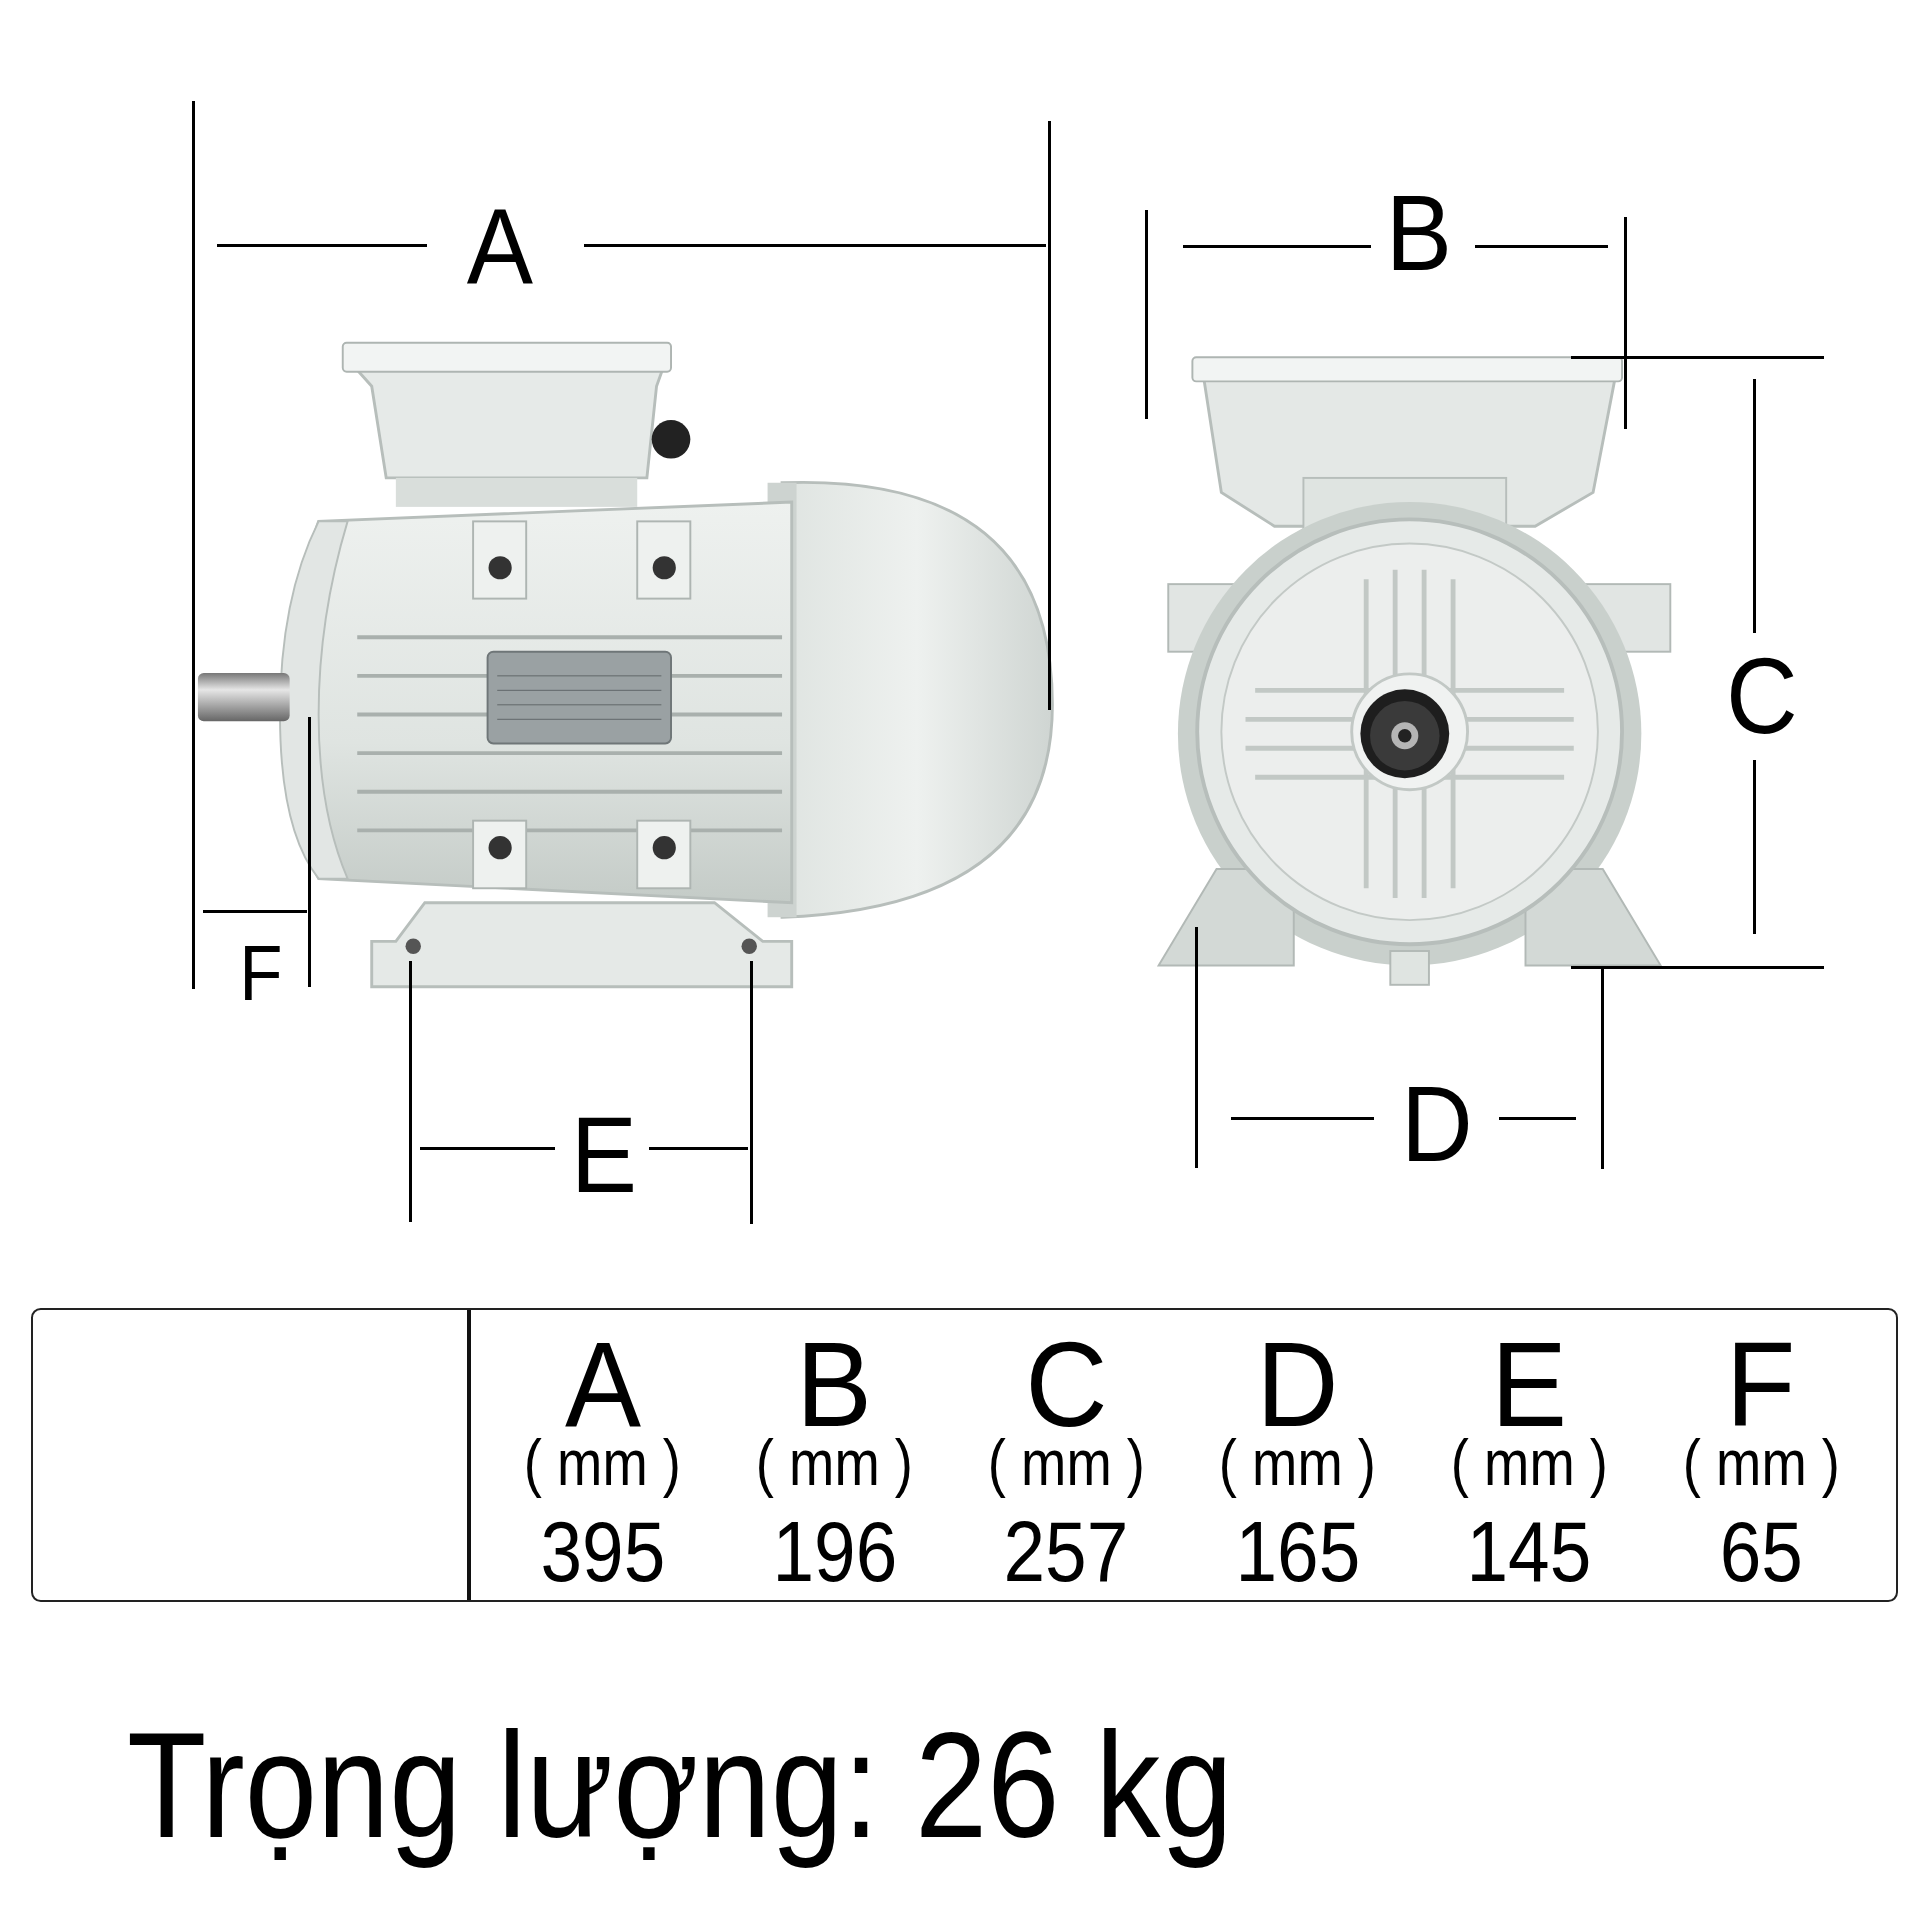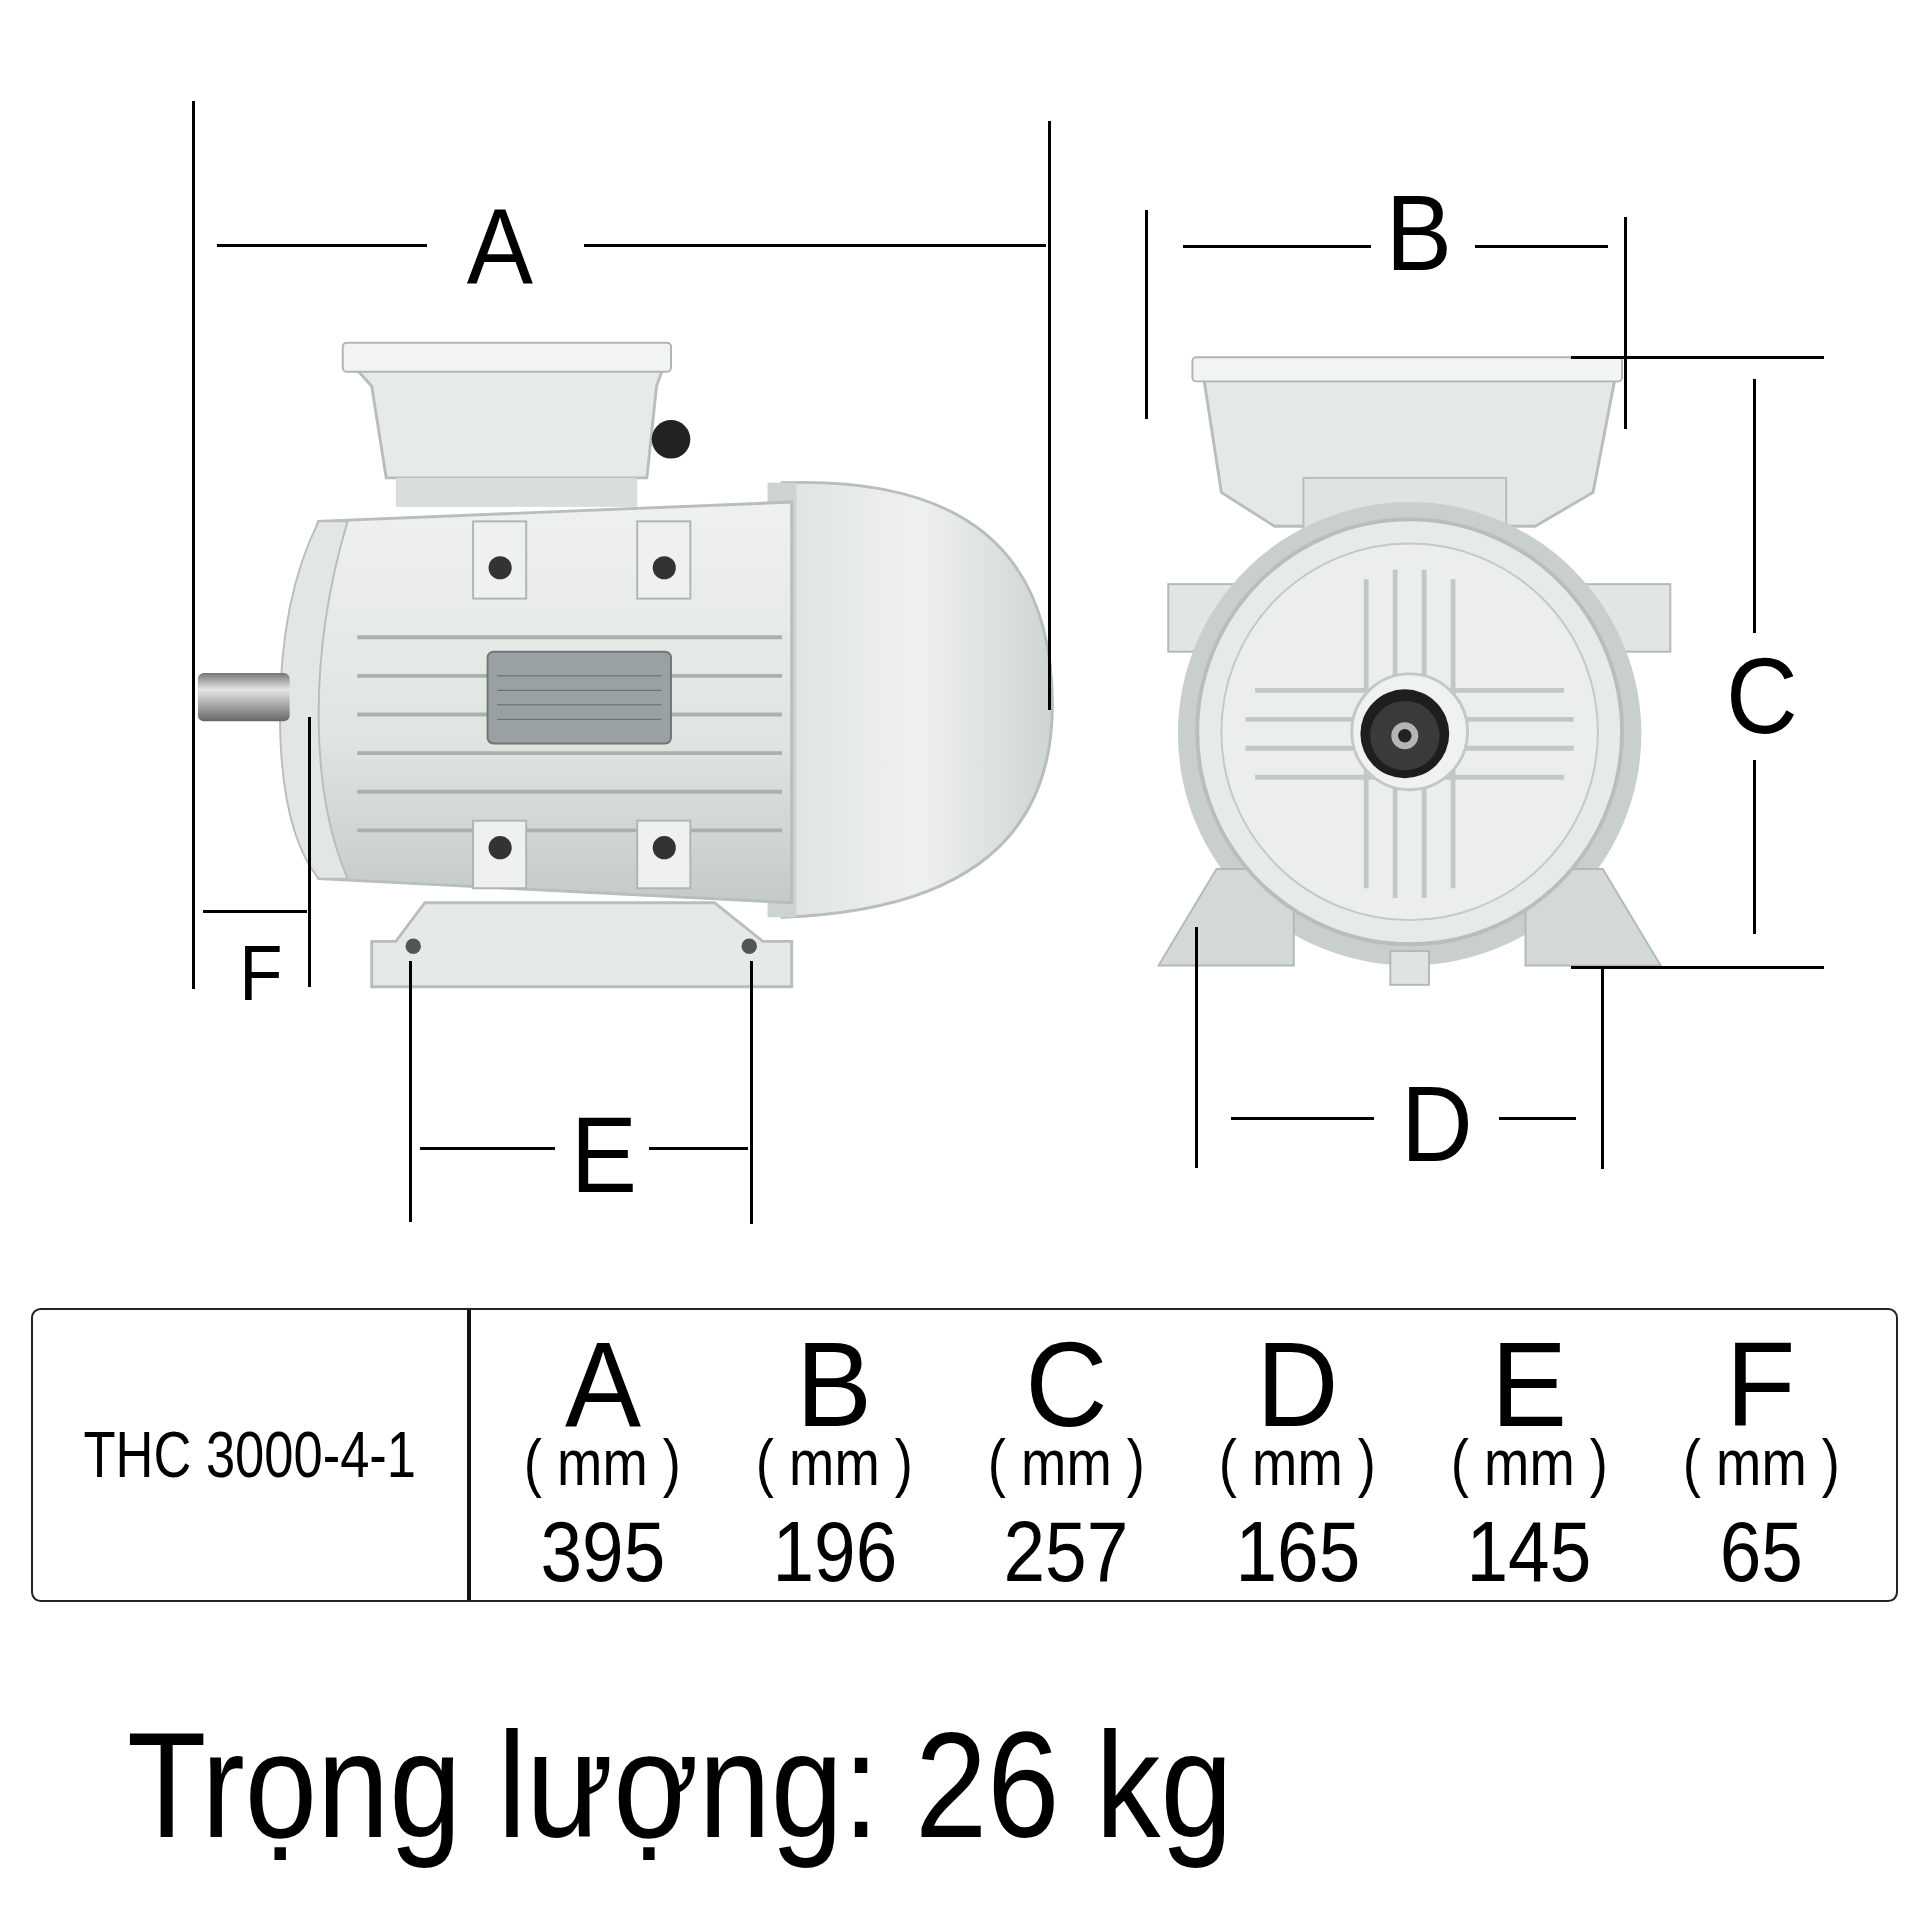--- a/index.html
+++ b/index.html
@@ -157,23 +157,20 @@
 <div class="line" style="left:750px; top:961px; width:2.9px; height:263px;"></div>
 <div class="line" style="left:420px; top:1147px; width:135px; height:2.9px;"></div>
 <div class="line" style="left:649px; top:1147px; width:99px; height:2.9px;"></div>
 <div class="dimlabel" style="left:546px; top:1101px;">E</div>
 
 <div class="line" style="left:308px; top:717px; width:2.9px; height:270px;"></div>
 <div class="line" style="left:203px; top:910px; width:104px; height:2.9px;"></div>
 <div class="dimlabel" style="left:203px; top:935px; font-size:77px;">F</div>
 
 <div class="spec-table">
-  <div class="model-cell">
-    <span>THC 3000-4-1</span>
-  </div>
   <div class="divider"></div>
   <div class="cols">
     <div class="col">
       <div class="letter">A</div>
       <div class="unit">( mm )</div>
       <div class="val">395</div>
     </div>
     <div class="col">
       <div class="letter">B</div>
       <div class="unit">( mm )</div>

